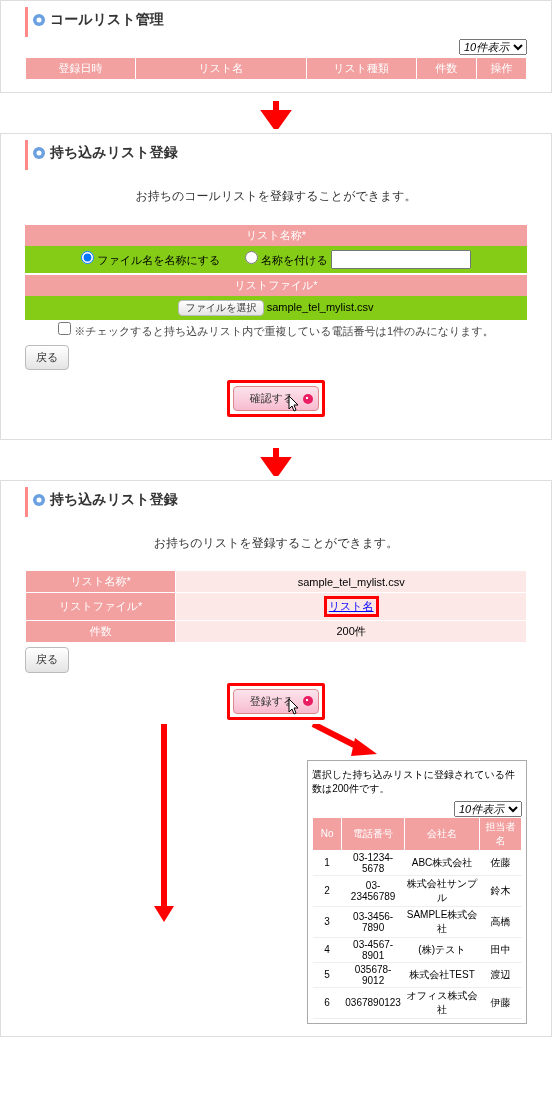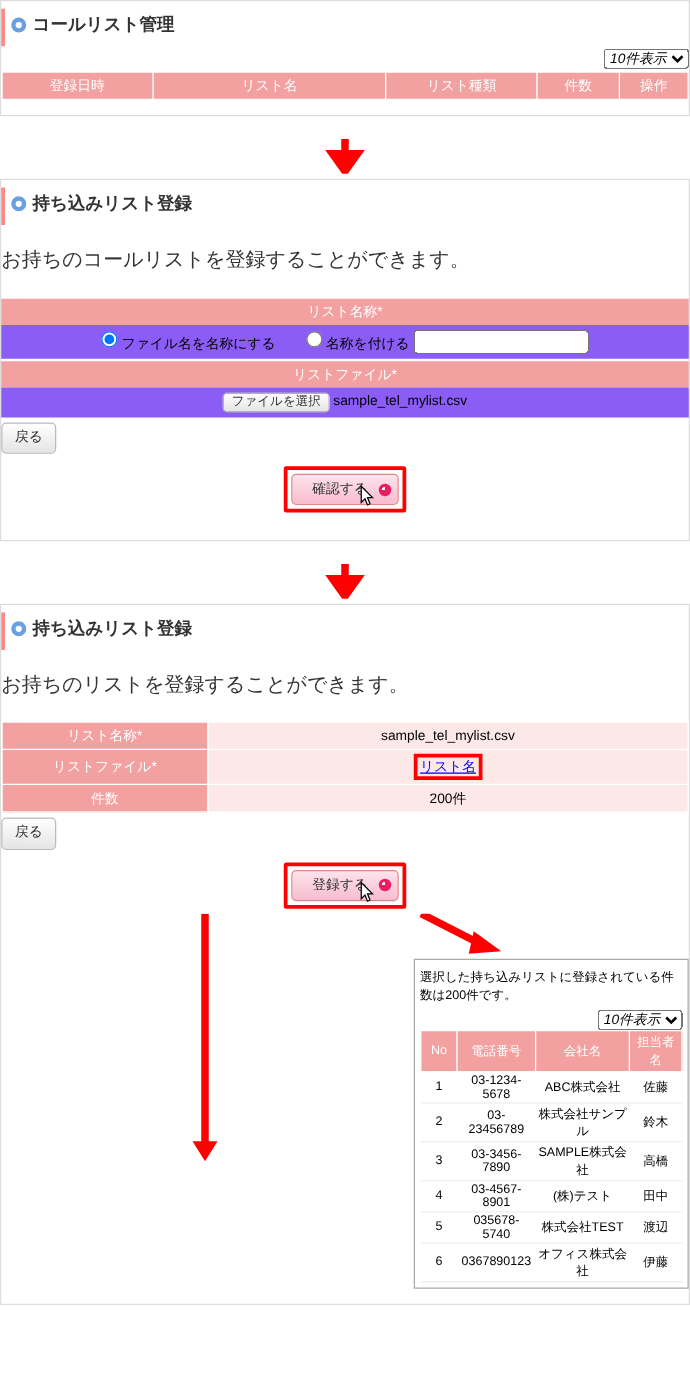--- a/index.html
+++ b/index.html
@@ -1,35 +1,35 @@
 <!DOCTYPE html>
 <html><head>
 <meta charset="utf-8">
 <style>
   * { box-sizing: border-box; margin: 0; padding: 0; }
   body { font-family: "MS PGothic", sans-serif; font-size: 11px; background: #fff; width: 552px; }
-  .panel { border: 1px solid #ddd; background: #fff; margin-bottom: 14px; padding: 6px 0 12px; }
+  .panel { border: 1px solid #ddd; background: #fff; margin-bottom: 4px; padding: 6px 24px 12px; }
   .panel-title { font-size: 14px; font-weight: bold; color: #333; padding: 4px 0 8px 4px; border-left: 3px solid #f88; display: flex; align-items: center; gap: 4px; }
   .panel-title .ico { width: 14px; height: 14px; display: inline-block; }
   .btn-row { text-align: center; padding: 6px 0 10px; }
   .btn { display: inline-block; background: linear-gradient(#fce4ec, #f8bbd0); border: 1px solid #d88; border-radius: 4px; padding: 5px 14px 5px 10px; font-size: 11px; color: #333; cursor: pointer; position: relative; line-height: 1.2; }
   .btn::after { content: ""; position: absolute; right: 5px; top: 50%; transform: translateY(-50%); width: 10px; height: 10px; border-radius: 50%; background: radial-gradient(circle at 40% 40%, #fff 15%, #e91e63 16%); }
   .btn.gray { background: linear-gradient(#fff, #e4e4e4); border-color: #bbb; padding-right: 10px; }
   .btn.gray::after { display: none; }
   .btn-wrap { display: inline-block; padding: 3px; }
   .hl-red { border: 3px solid #f00; border-radius: 2px; }
   .sel-row { text-align: right; padding: 2px 0; }
   select { font-size: 11px; font-style: italic; }
   table.grid { width: 100%; border-collapse: collapse; }
   table.grid th { background: #f2a0a0; color: #fff; font-weight: normal; font-size: 11px; padding: 3px 4px; border: 1px solid #fff; }
   table.grid td { font-size: 11px; padding: 3px 4px; text-align: center; border-bottom: 1px solid #eee; }
   .band { background: #f2a0a0; color: #fff; text-align: center; padding: 3px 0; font-size: 11px; margin-top: 2px; }
-  .form-row { background: #8b5cf6; padding: 4px 8px; text-align: center; }
+  .form-row { background: #84cc16; padding: 4px 8px; text-align: center; }
   .note { color: #444; padding: 2px 0; }
-  .msg { text-align: left; color: #333; padding: 18px 0; font-size: 16px; }
+  .msg { text-align: center; color: #333; padding: 18px 0; font-size: 12px; }
   .arrow-down { text-align: center; padding: 4px 0; }
   .arrow-down svg, .arrow-right svg, .arrow-dr svg { display: block; margin: 0 auto; }
   .two-col { width: 100%; border-collapse: collapse; }
   .two-col th { width: 30%; background: #f2a0a0; color: #fff; text-align: center; font-weight: normal; padding: 3px; border: 1px solid #fff; }
   .two-col td { background: #fde8e8; text-align: center; padding: 3px; border: 1px solid #fff; }
   a.lnk { color: #00f; text-decoration: underline; }
   .preview-box { border: 3px solid #f00; display: inline-block; padding: 0 2px; }
   .flow-split { display: flex; align-items: flex-start; gap: 4px; }
   .flow-col-l { flex: 1; position: relative; }
   .flow-col-r { flex: 0 0 220px; position: relative; }
@@ -92,20 +92,24 @@
     <label><input type="radio" checked="" style=""> <span>ファイル名を名称にする</span></label>
     &nbsp;&nbsp;&nbsp;&nbsp;&nbsp;&nbsp;
     <label><input type="radio" style=""> <span>名称を付ける</span></label>
     <input type="text" style="width: 140px;">
   </div>
   <div class="band">リストファイル*</div>
   <div class="form-row">
     <button class="btn gray" style="font-size:10px;padding:1px 6px;">ファイルを選択</button>
     <span>sample_tel_mylist.csv</span>
   </div>
+  <div class="note" style="text-align:center;">
+    <input type="checkbox" style="">
+    <span>※チェックすると持ち込みリスト内で重複している電話番号は1件のみになります。</span>
+  </div>
   <div class="left-btn">
     <span class="btn gray">戻る</span>
   </div>
   <div class="btn-row">
     <span class="btn-wrap hl-red" style="position:relative;">
       <span class="btn" style="padding:5px 24px 5px 16px">確認する</span>
       <svg class="cursor" style="left:58px; top:12px;" viewBox="0 0 14 18">
           <path d="M1 1 L1 14 L4 11 L6 16 L8 15 L6 10 L10 10 Z" fill="#fff" stroke="#000" stroke-width="1"></path>
         </svg>
     </span>
@@ -205,21 +209,21 @@
                 <td>高橋</td>
               </tr>
               <tr>
                 <td>4</td>
                 <td>03-4567-8901</td>
                 <td>(株)テスト</td>
                 <td>田中</td>
               </tr>
               <tr>
                 <td>5</td>
-                <td>035678-5740</td>
+                <td>035678-9012</td>
                 <td>株式会社TEST</td>
                 <td>渡辺</td>
               </tr>
               <tr>
                 <td>6</td>
                 <td>0367890123</td>
                 <td>オフィス株式会社</td>
                 <td>伊藤</td>
               </tr>
             </tbody>

